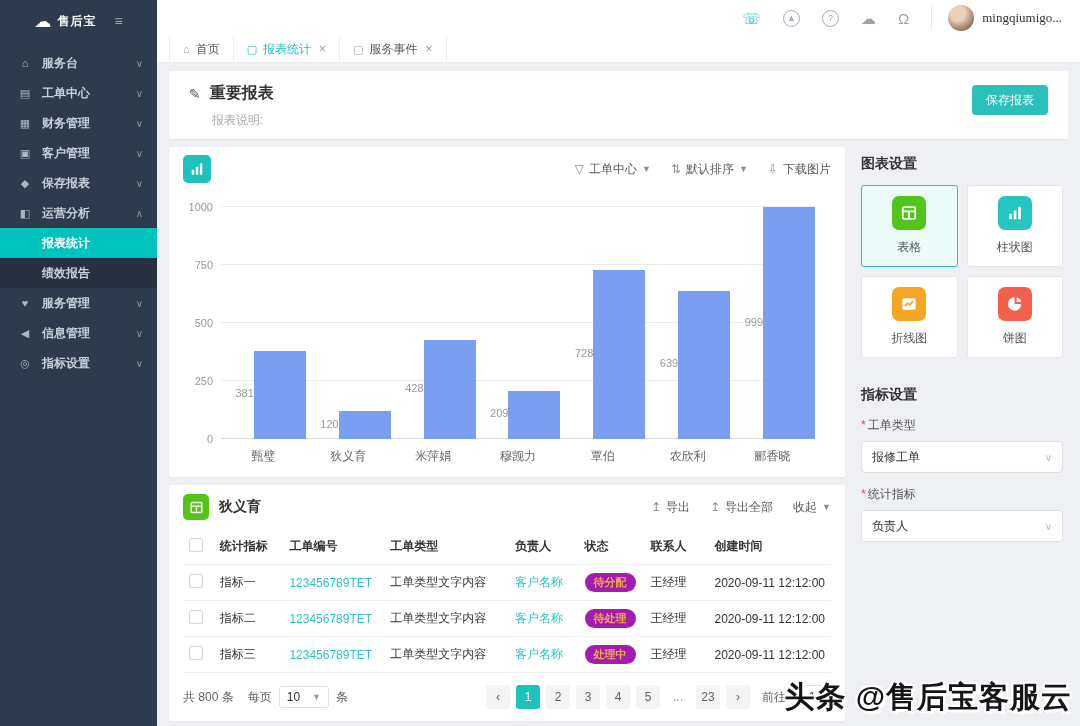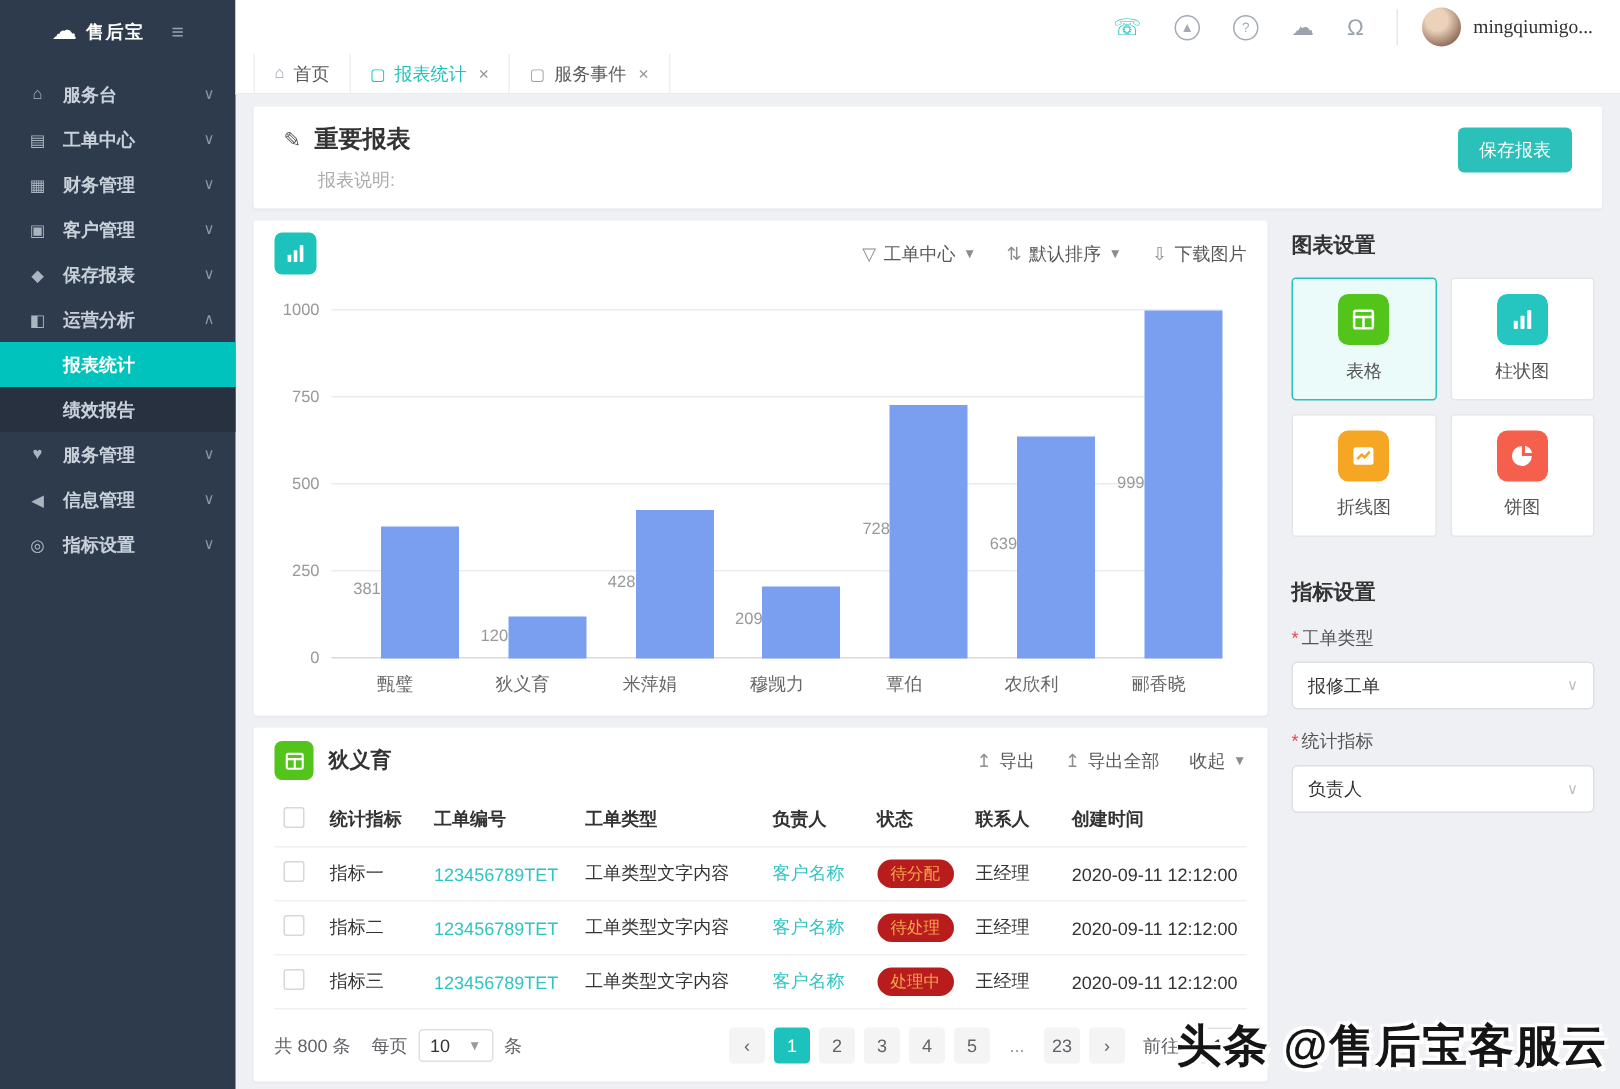--- a/index.html
+++ b/index.html
@@ -79,21 +79,21 @@
   
   .table-card { background:#fff; margin-top:8px; border-radius:2px; box-shadow:0 1px 2px rgba(0,0,0,.04); }
   .table-head { display:flex; align-items:center; padding:9px 14px; }
   .tc-title { font-size:14px; font-weight:bold; color:#333; margin-left:10px; }
   .table-actions { margin-left:auto; display:flex; gap:20px; font-size:12px; color:#595959; }
   table { width:calc(100% - 28px); margin:0 14px; border-collapse:collapse; font-size:12px; color:#333; }
   th { font-weight:bold; text-align:left; padding:9px 6px; border-bottom:1px solid #f0f0f0; white-space:nowrap; }
   td { padding:8px 6px; border-bottom:1px solid #f0f0f0; white-space:nowrap; }
   .checkbox { width:14px; height:14px; border:1px solid #d4d7dc; border-radius:2px; display:inline-block; background:#fff; cursor:pointer; }
   .link { color:#2fc4c4; cursor:pointer; }
-  .badge { display:inline-block; background:#b91c1c; color:#f3a64d; border-radius:10px; padding:2px 9px; font-size:11px; }
+  .badge { display:inline-block; background:#a21caf; color:#f3a64d; border-radius:10px; padding:2px 9px; font-size:11px;font-weight:bold; }
   .pagination { display:flex; align-items:center; padding:12px 14px; font-size:12px; color:#606266; }
   .perpage { border:1px solid #dcdfe4; border-radius:3px; padding:3px 7px; margin:0 7px; display:inline-flex; gap:12px;
              align-items:center; color:#333; cursor:pointer; background:#fff; }
   .perpage .car { color:#999; font-size:9px; }
   .pages { margin-left:auto; display:flex; gap:6px; align-items:center; }
   .page { min-width:24px; height:24px; padding:0 4px; border-radius:3px; background:#f4f4f5; display:flex;
           align-items:center; justify-content:center; color:#606266; cursor:pointer; }
   .page.active { background:#1ec2bc; color:#fff; }
   .page.dots { background:none; color:#999; }
   .goto { display:flex; align-items:center; gap:7px; margin-left:12px; }

